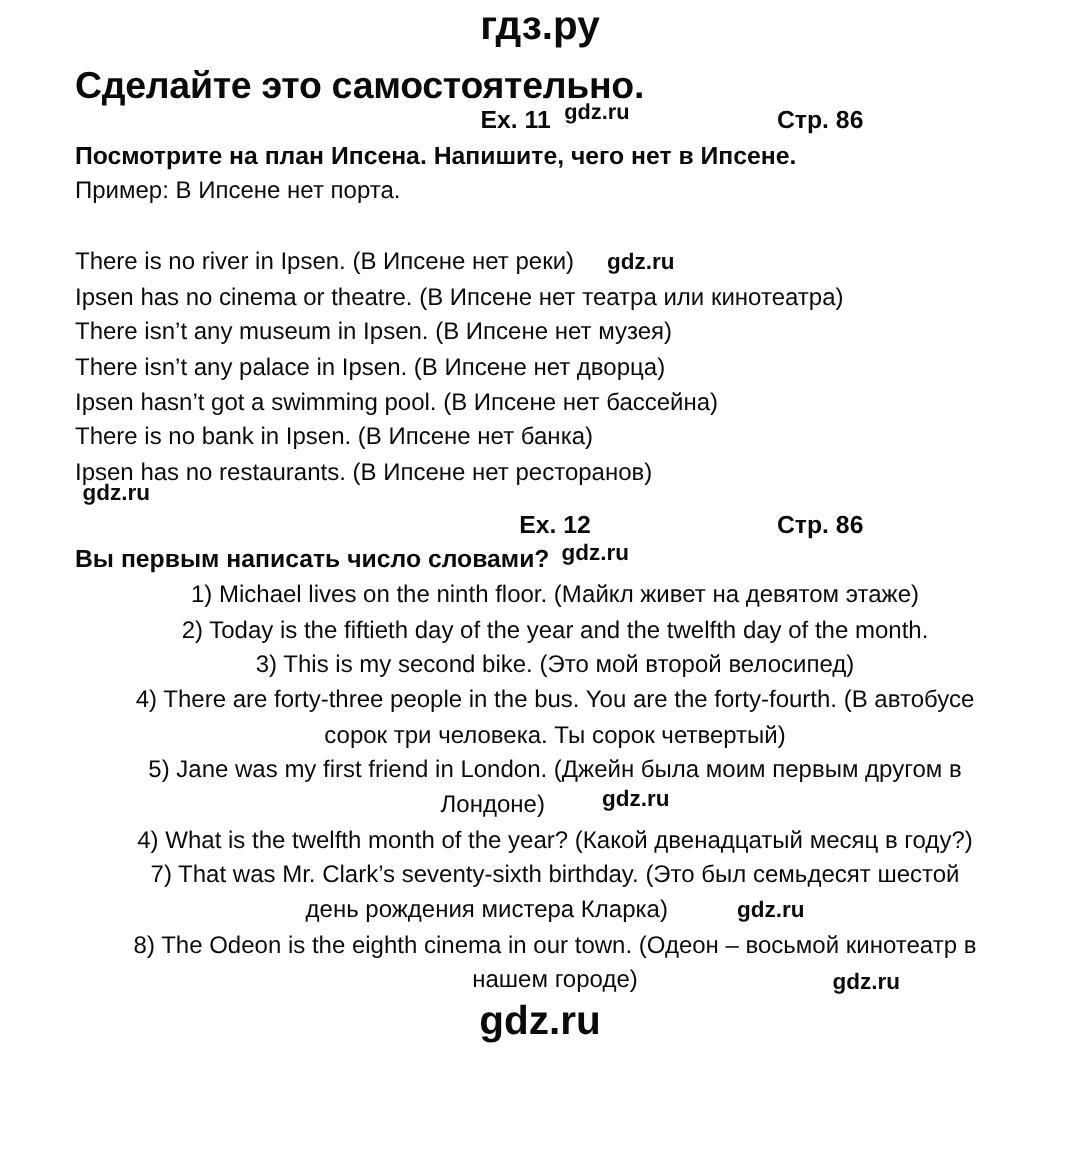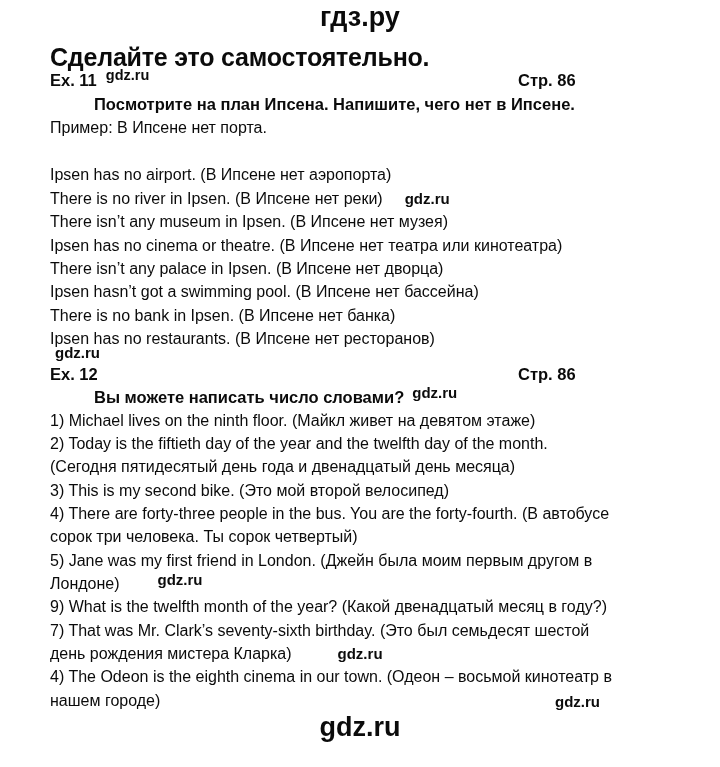--- a/index.html
+++ b/index.html
@@ -29,40 +29,40 @@
     font-size: 25px;
     line-height: 24px;
     font-weight: bold;
     letter-spacing: -0.2px;
   }
   .ex-header {
     position: relative;
     font-size: 16.5px;
     line-height: 23px;
     font-weight: bold;
+    text-align: center;
   }
   .page-ref {
     position: absolute;
     left: 468px;
     top: 0;
   }
   .task {
     font-size: 16.5px;
     line-height: 23px;
     font-weight: bold;
-    margin-left: 44px;
   }
   .body-line {
     font-size: 16px;
     line-height: 23.4px;
     white-space: nowrap;
   }
   .example { margin-bottom: 16px; }
   .answers { margin-top: 24px; }
-  .items .body-line { line-height: 23.35px; }
+  .items .body-line { line-height: 23.35px; text-align: center; }
   .wm {
     font-size: 15px;
     font-weight: bold;
     white-space: nowrap;
   }
   .wm-sup {
     position: relative;
     top: -6px;
     margin-left: 9px;
     font-size: 14.5px;
@@ -105,54 +105,52 @@
 
     <div class="ex-header">
       <span>Ex. 11</span><span class="wm wm-sup">gdz.ru</span>
       <span class="page-ref">Стр. 86</span>
     </div>
 
     <div class="task">Посмотрите на план Ипсена. Напишите, чего нет в Ипсене.</div>
     <div class="body-line example">Пример: В Ипсене нет порта.</div>
 
     <div class="answers">
-      <div class="body-line">Ipsen has no airport. (В Ипсене нет аэропорта)</div>
       <div class="body-line"><span>There is no river in Ipsen. (В Ипсене нет реки)</span><span class="wm wm-river">gdz.ru</span></div>
+      <div class="body-line">Ipsen has no cinema or theatre. (В Ипсене нет театра или кинотеатра)</div>
       <div class="body-line">There isn’t any museum in Ipsen. (В Ипсене нет музея)</div>
-      <div class="body-line">Ipsen has no cinema or theatre. (В Ипсене нет театра или кинотеатра)</div>
       <div class="body-line">There isn’t any palace in Ipsen. (В Ипсене нет дворца)</div>
       <div class="body-line">Ipsen hasn’t got a swimming pool. (В Ипсене нет бассейна)</div>
       <div class="body-line">There is no bank in Ipsen. (В Ипсене нет банка)</div>
       <div class="body-line">Ipsen has no restaurants. (В Ипсене нет ресторанов)</div>
     </div>
 
     <div class="wm wm-standalone">gdz.ru</div>
 
     <div class="ex-header ex12-gap">
       <span>Ex. 12</span>
       <span class="page-ref">Стр. 86</span>
     </div>
 
     <div class="task">
-      <span>Вы можете написать число словами?</span><span class="wm wm-task12">gdz.ru</span>
+      <span>Вы первым написать число словами?</span><span class="wm wm-task12">gdz.ru</span>
     </div>
 
     <div class="items">
       <div class="body-line">1) Michael lives on the ninth floor. (Майкл живет на девятом этаже)</div>
       <div class="body-line">2) Today is the fiftieth day of the year and the twelfth day of the month.</div>
-      <div class="body-line">(Сегодня пятидесятый день года и двенадцатый день месяца)</div>
       <div class="body-line">3) This is my second bike. (Это мой второй велосипед)</div>
       <div class="body-line">4) There are forty-three people in the bus. You are the forty-fourth. (В автобусе</div>
       <div class="body-line">сорок три человека. Ты сорок четвертый)</div>
       <div class="body-line">5) Jane was my first friend in London. (Джейн была моим первым другом в</div>
       <div class="body-line"><span>Лондоне)</span><span class="wm wm-london">gdz.ru</span></div>
-      <div class="body-line">9) What is the twelfth month of the year? (Какой двенадцатый месяц в году?)</div>
+      <div class="body-line">4) What is the twelfth month of the year? (Какой двенадцатый месяц в году?)</div>
       <div class="body-line">7) That was Mr. Clark’s seventy-sixth birthday. (Это был семьдесят шестой</div>
       <div class="body-line"><span>день рождения мистера Кларка)</span><span class="wm wm-clark">gdz.ru</span></div>
-      <div class="body-line">4) The Odeon is the eighth cinema in our town. (Одеон – восьмой кинотеатр в</div>
+      <div class="body-line">8) The Odeon is the eighth cinema in our town. (Одеон – восьмой кинотеатр в</div>
       <div class="body-line line-rel"><span>нашем городе)</span><span class="wm wm-abs">gdz.ru</span></div>
     </div>
 
   </div>
 
   <div class="site-footer">gdz.ru</div>
 
 </div>
 
 </body></html>

